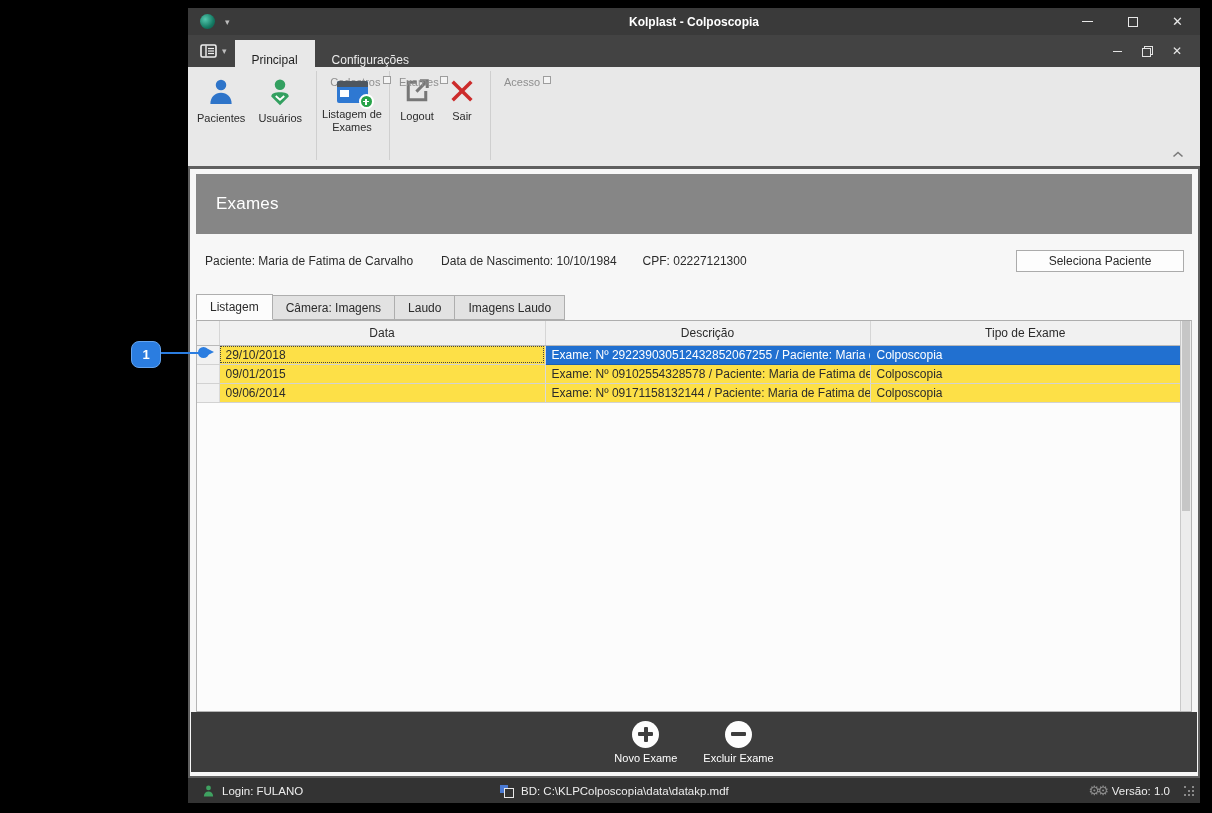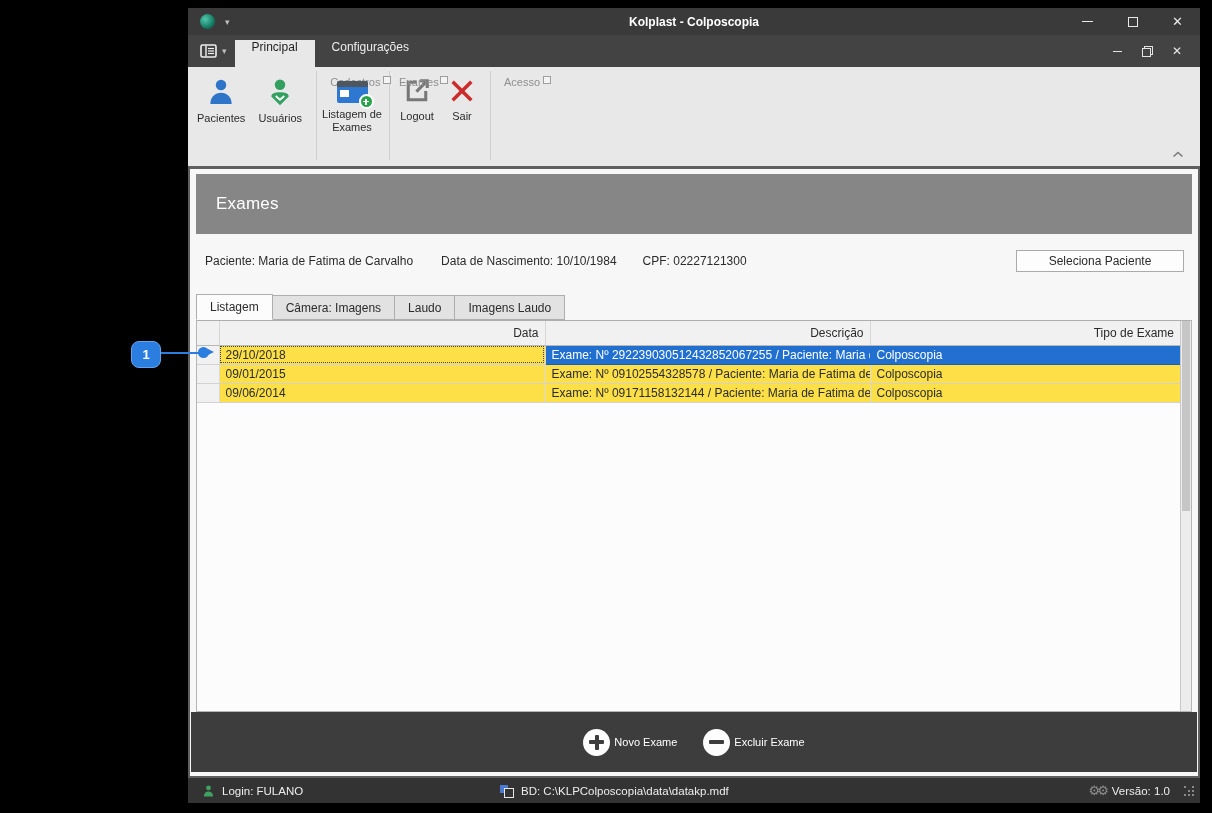--- a/index.html
+++ b/index.html
@@ -17,21 +17,21 @@
   .tb-controls { margin-left:auto; display:flex; align-items:center; height:100%; }
   .tb-btn { width:45px; height:100%; display:flex; align-items:center; justify-content:center; color:#e8e8e8; font-size:12px; cursor:default; }
   .glyph-min { width:11px; height:0; border-top:1.6px solid #e8e8e8; display:block; }
   .glyph-max { width:10px; height:10px; border:1.6px solid #e8e8e8; display:block; }
   .glyph-x { font-size:13px; line-height:1; color:#e8e8e8; }
 
   
   .ribbonbar { height:32px; background:#434343; display:flex; align-items:flex-end; flex:0 0 auto; position:relative; }
   .appmenu-btn { height:32px; display:flex; align-items:center; padding:0 8px 0 12px; gap:5px; }
   .appmenu-ic { display:block; }
-  .rtab { height:27px; padding:0 17px; display:flex; align-items:flex-start; font-size:12px; color:#ededed; cursor:default; }
+  .rtab { height:27px; padding:0 17px; display:flex; align-items:flex-end; font-size:12px; color:#ededed; cursor:default; }
   .rtab.active { background:#e8e8e8; color:#1f1f1f; }
   .mdi-controls { margin-left:auto; display:flex; align-items:center; height:100%; padding-right:8px; }
   .mdi-btn { width:30px; height:100%; display:flex; align-items:center; justify-content:center; }
   .glyph-min2 { width:9px; border-top:1.5px solid #e4e4e4; display:block; }
   .glyph-restore { position:relative; width:11px; height:11px; display:block; }
   .glyph-restore::before { content:''; position:absolute; right:0; top:0; width:7px; height:7px; border:1.4px solid #e4e4e4; }
   .glyph-restore::after { content:''; position:absolute; left:0; bottom:0; width:7px; height:7px; border:1.4px solid #e4e4e4; background:#434343; }
 
   
   .ribbon { height:99px; background:#e8e8e8; display:flex; align-items:stretch; flex:0 0 auto; position:relative; }
@@ -66,32 +66,32 @@
 
   
   .tabstrip { margin:22px 6px 0 6px; display:flex; align-items:flex-end; height:26px; }
   .vtab { height:25px; padding:0 13px; display:flex; align-items:center; font-size:12px; color:#2b2b2b; background:#e2e2e2; border:1px solid #aeaeae; border-left-width:0; cursor:default; }
   .vtab:first-child { border-left-width:1px; }
   .vtab.active { background:#fcfcfc; border-bottom-color:#fcfcfc; height:26px; font-weight:normal; }
 
   
   .table-area { flex:1; margin:0 6px; background:#fcfcfc; border:1px solid #b5b5b5; border-top-color:#aeaeae; position:relative; overflow:hidden; display:flex; flex-direction:column; }
   .grid { width:calc(100% - 11px); border-collapse:collapse; table-layout:fixed; font-size:12px; color:#2b2b2b; }
-  .grid th { background:#f1f1f1; font-weight:normal; text-align:right; height:24px; padding:0 6px; border-right:1px solid #d6d6d6; border-bottom:1px solid #b9b9b9; }
+  .grid th { background:#f1f1f1; font-weight:normal; text-align:center; height:24px; padding:0 6px; border-right:1px solid #d6d6d6; border-bottom:1px solid #b9b9b9; }
   .grid td { height:19px; padding:0 6px; border-right:1px solid #dadada; border-bottom:1px solid #d2d2d2; background:#fde047; white-space:nowrap; overflow:hidden; }
   .grid .selcol { width:22px; background:#f1f1f1; padding:0; position:relative; }
   .col-data { width:326px; } .col-desc { width:325px; } .col-tipo { width:auto; }
   .grid tr.selected td.hl { background:#2170d0; color:#ffffff; border-right-color:#2170d0; border-bottom-color:#1c5fb2; }
   .grid td.focuscell { outline:1px dotted #444; outline-offset:-2px; }
   .scrollbar { position:absolute; top:0; right:0; bottom:0; width:11px; background:#ececec; border-left:1px solid #c9c9c9; }
   .scroll-thumb { position:absolute; top:0; left:1px; right:1px; height:190px; background:#c6c6c6; }
 
   
   .toolbar { margin:0 1px; height:60px; background:#3d3d3d; flex:0 0 auto; display:flex; align-items:center; justify-content:center; gap:26px; }
-  .tool-btn { display:flex; flex-direction:row; align-items:center; gap:4px; }
+  .tool-btn { display:flex; flex-direction:column; align-items:center; gap:4px; }
   .circle-ic { width:27px; height:27px; border-radius:50%; background:#fdfdfd; position:relative; }
   .circle-ic.plus::before, .circle-ic.minus::before { content:''; position:absolute; left:6px; top:11.5px; width:15px; height:4px; background:#3d3d3d; border-radius:1px; }
   .circle-ic.plus::after { content:''; position:absolute; left:11.5px; top:6px; width:4px; height:15px; background:#3d3d3d; border-radius:1px; }
   .tool-label { color:#ffffff; font-size:11px; }
   .below-toolbar { height:4px; flex:0 0 auto; }
 
   
   .statusbar { height:25px; background:#333333; color:#ededed; font-size:11.5px; display:flex; align-items:center; flex:0 0 auto; position:relative; }
   .sb-left { display:flex; align-items:center; gap:7px; margin-left:14px; }
   .sb-db { position:absolute; left:312px; display:flex; align-items:center; gap:7px; }

